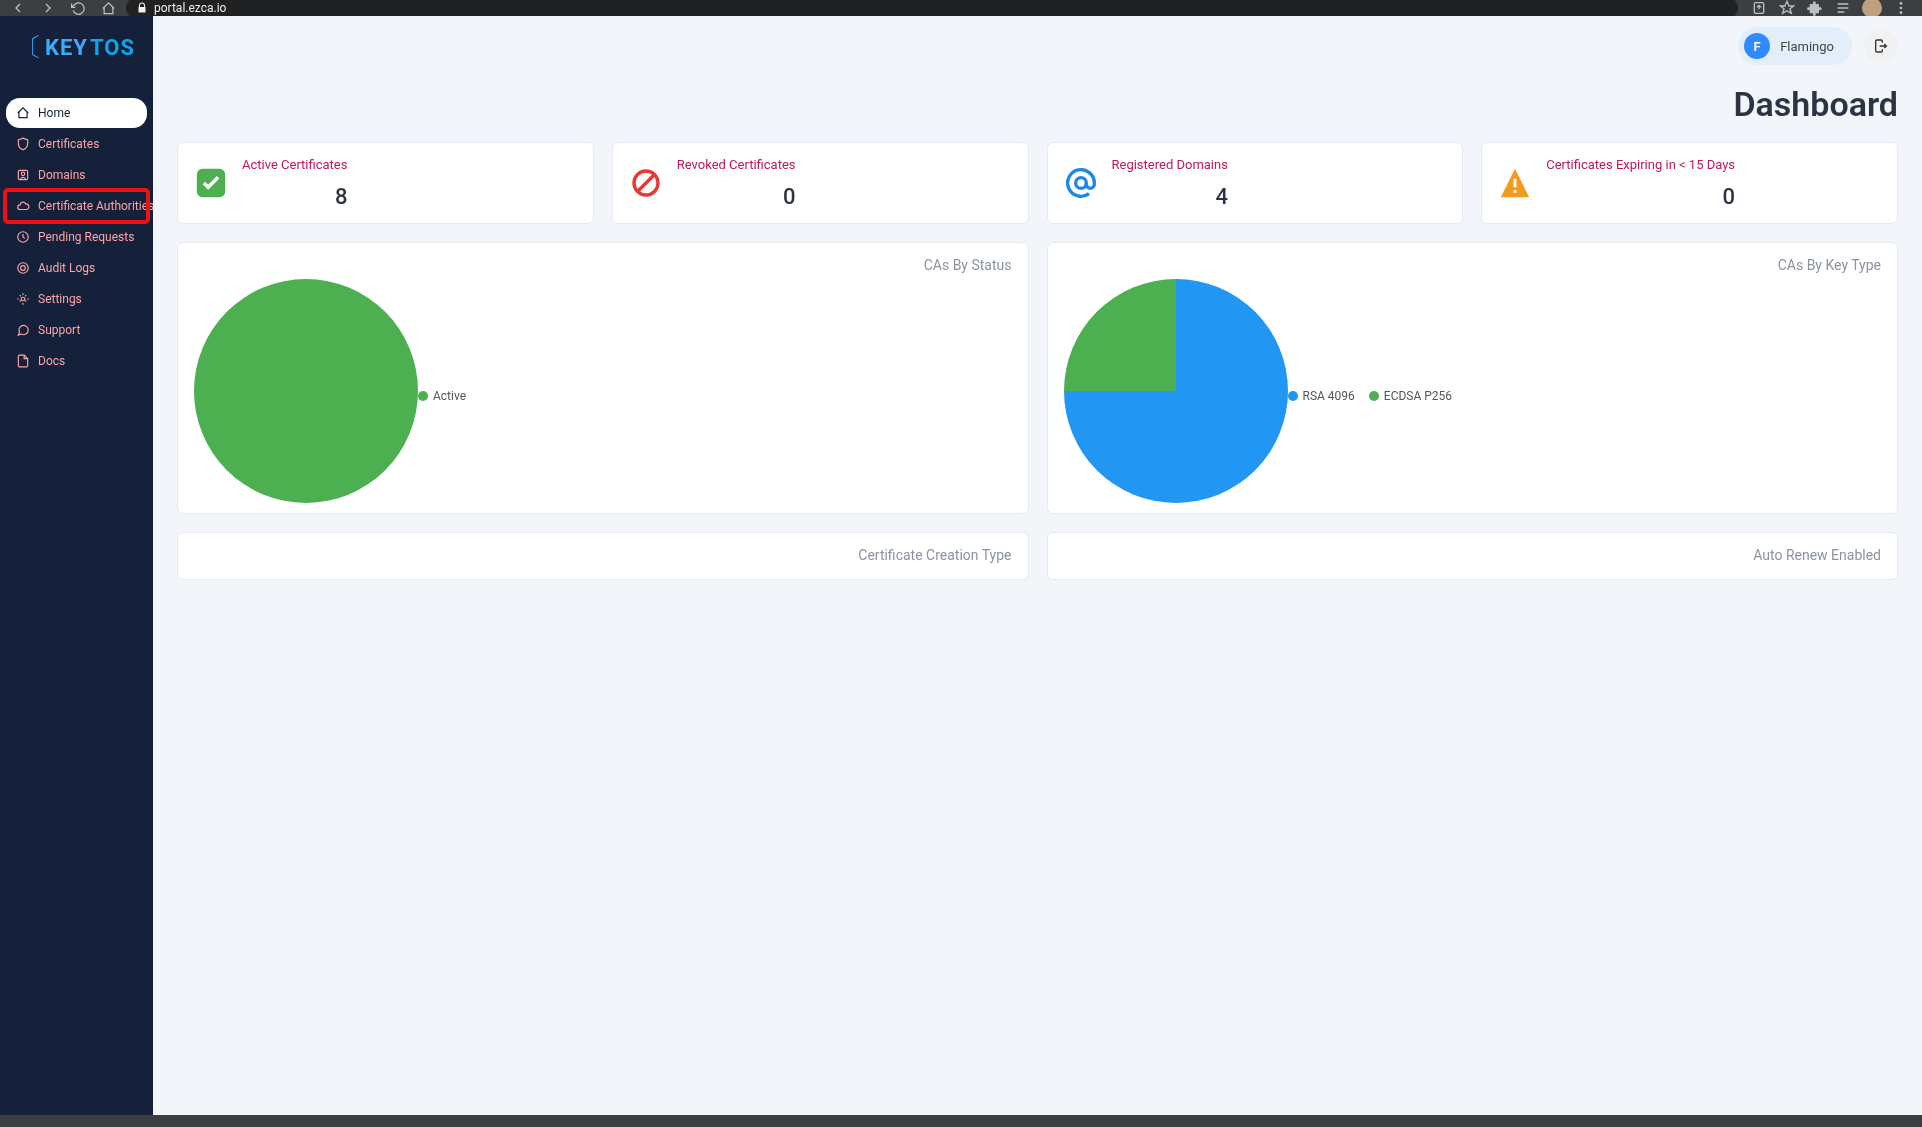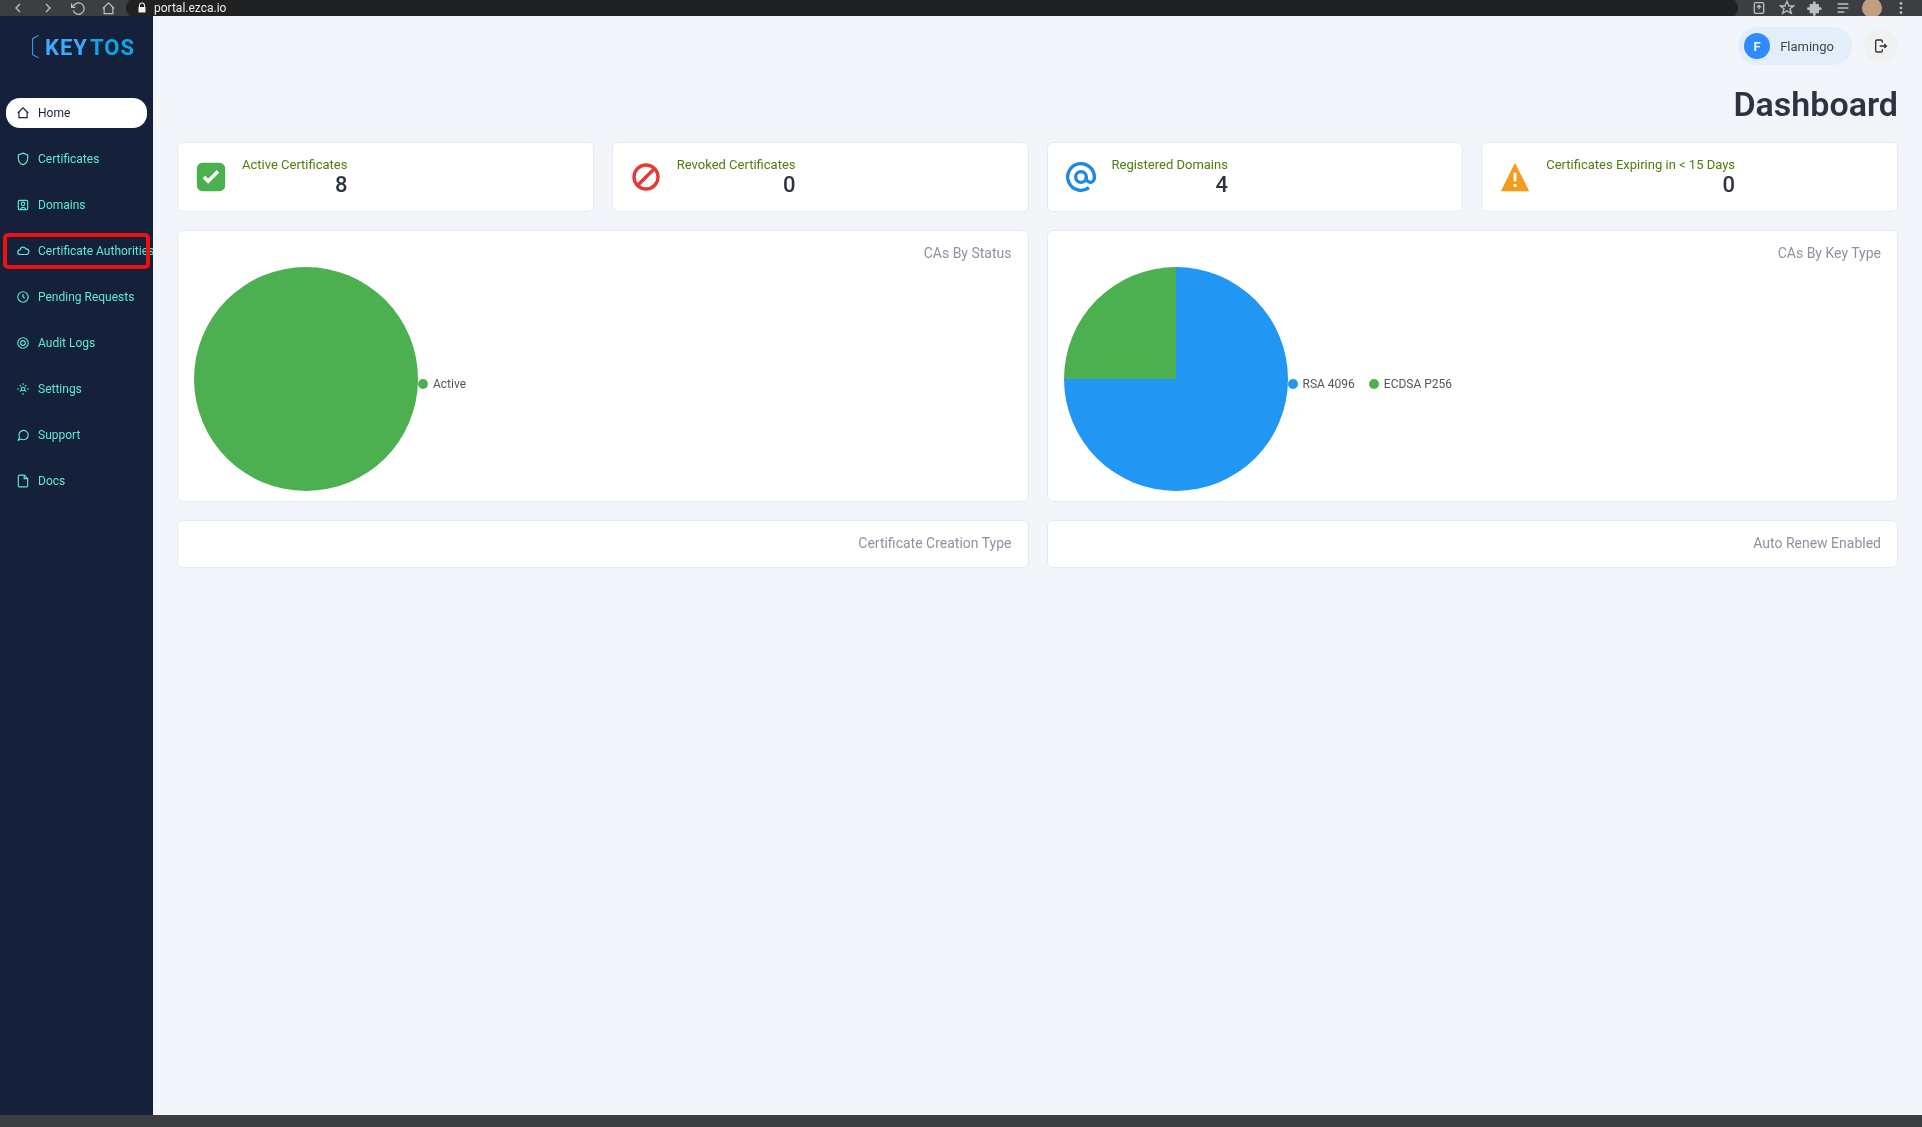--- a/index.html
+++ b/index.html
@@ -15,39 +15,39 @@
   .chrome .right-icons .ic { width:18px; height:18px; display:flex; align-items:center; justify-content:center; }
   .avatar-small { width:20px; height:20px; border-radius:50%; background:#c0a080; }
 
   
   .shell { display:flex; height:calc(100vh - 28px); background:#fff; }
   .sidebar { width:153px; background:#15203a; color:#fff; display:flex; flex-direction:column; }
   .logo { padding:14px 16px 18px; font-weight:700; font-size:22px; letter-spacing:1px; display:flex; align-items:center; gap:2px; }
   .logo .bracket { color:#3da9fc; font-weight:400; font-size:26px; }
   .logo .k { color:#3da9fc; }
   .logo .rest { color:#0ea5e9; }
-  .nav { display:flex; flex-direction:column; gap:16px; padding:15px 6px; }
-  .nav-item { display:flex; align-items:center; gap:8px; padding:8px 10px; font-size:12px; color:#5eead4; border-radius:14px; cursor:pointer; white-space:nowrap; }
+  .nav { display:flex; flex-direction:column; gap:1px; padding:15px 6px; }
+  .nav-item { display:flex; align-items:center; gap:8px; padding:8px 10px; font-size:12px; color:#fca5a5; border-radius:14px; cursor:pointer; white-space:nowrap; }
   .nav-item.active { background:#fff; color:#15203a; }
   .nav-item .nicon { width:14px; height:14px; flex:0 0 14px; }
   .nav-item.highlight { outline:4px solid #e11; outline-offset:-1px; border-radius:2px; }
 
   .main { flex:1; background:#f2f6fb; overflow-y:auto; position:relative; }
   .topbar { height:60px; display:flex; align-items:center; justify-content:flex-end; padding:0 24px; gap:12px; }
   .user-pill { display:flex; align-items:center; gap:10px; background:#e3eefb; padding:6px 18px 6px 6px; border-radius:20px; font-size:13px; color:#444; cursor:pointer; }
   .user-pill .uavatar { width:26px; height:26px; border-radius:50%; background:#2f8bff; color:#fff; font-size:13px; font-weight:600; display:flex; align-items:center; justify-content:center; }
   .logout-btn { width:34px; height:34px; border-radius:50%; background:#f1f1f2; display:flex; align-items:center; justify-content:center; cursor:pointer; }
 
   .content { padding:0 24px 24px;text-align:right; }
   .page-title { font-size:34px; font-weight:600; color:#2c3342; margin:8px 0 18px; }
 
   .stat-row { display:grid; grid-template-columns:repeat(4,1fr); gap:18px; margin-bottom:18px; }
   .stat-card { background:#fff; border:1px solid #e6e9ee; border-radius:6px; padding:14px 16px; display:flex; align-items:center; gap:14px; }
   .stat-icon { width:34px; height:34px; flex:0 0 34px; display:flex; align-items:center; justify-content:center; }
-  .stat-label { font-size:13px; color:#4d7c0f; margin-bottom:0; }
+  .stat-label { font-size:13px; color:#be185d; margin-bottom:12px; }
   .stat-value { font-size:22px; font-weight:500; color:#2c3342; }
 
   .chart-row { display:grid; grid-template-columns:repeat(2,1fr); gap:18px; margin-bottom:18px; }
   .chart-card { background:#fff; border:1px solid #e6e9ee; border-radius:6px; padding:14px 16px 10px; }
   .chart-title { font-size:14px; color:#8b93a1; margin-bottom:6px; }
   .chart-body { display:flex; flex-direction:row; align-items:center; }
   .legend { display:flex; gap:14px; justify-content:center; margin-top:10px; font-size:12px; color:#555; flex-wrap:wrap; }
   .legend-item { display:flex; align-items:center; gap:5px; }
   .swatch { width:10px; height:10px; border-radius:50%; }
 

